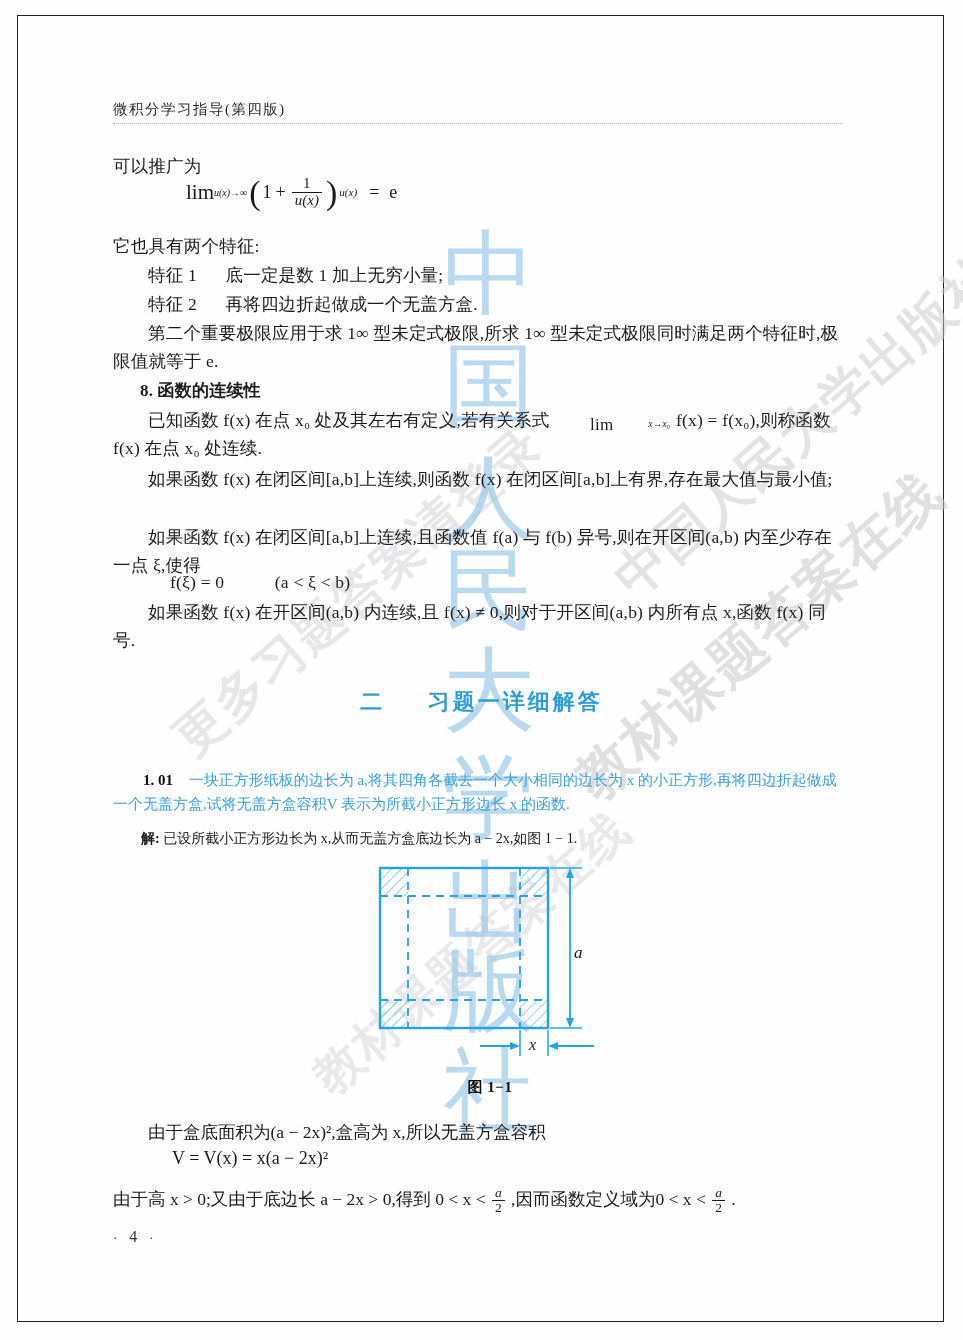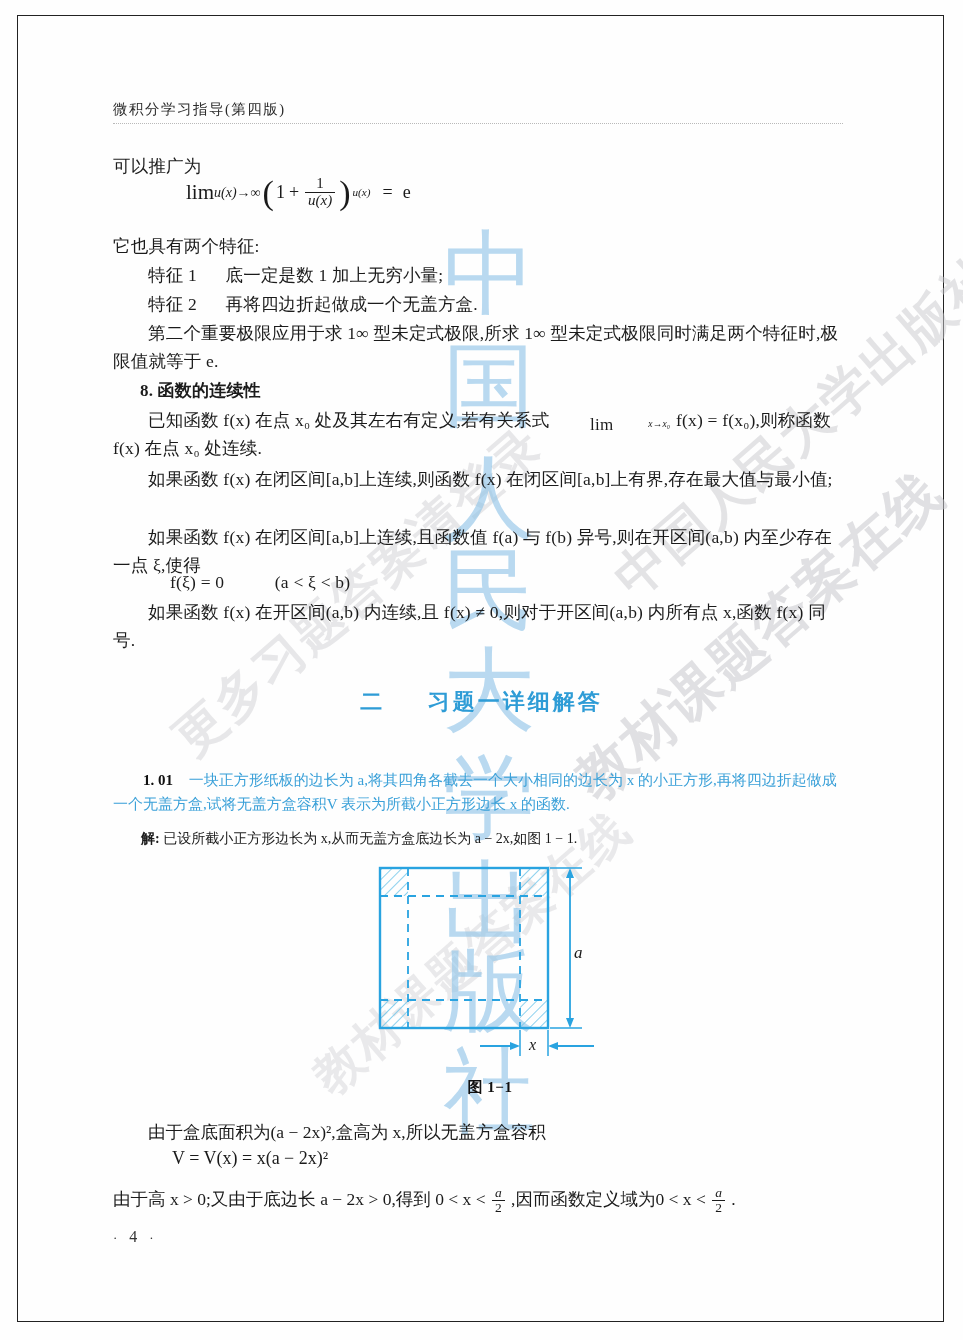--- a/index.html
+++ b/index.html
@@ -116,21 +116,21 @@
     align-items: center;
     gap: 2px;
   }
   .lim-block {
     display: inline-flex;
     flex-direction: row;
     align-items: center;
     line-height: 1;
   }
   .lim-top { font-size: 21px; font-family: "Liberation Serif", serif; }
-  .lim-bot { font-size: 14px; margin-top: 1px; }
+  .lim-bot { font-size: 10px; margin-top: 1px; }
   .bigparen {
     font-size: 34px;
     font-family: "Liberation Serif", serif;
     line-height: .8;
     font-weight: 300;
   }
   .frac {
     display: inline-flex;
     flex-direction: column;
     align-items: center;

